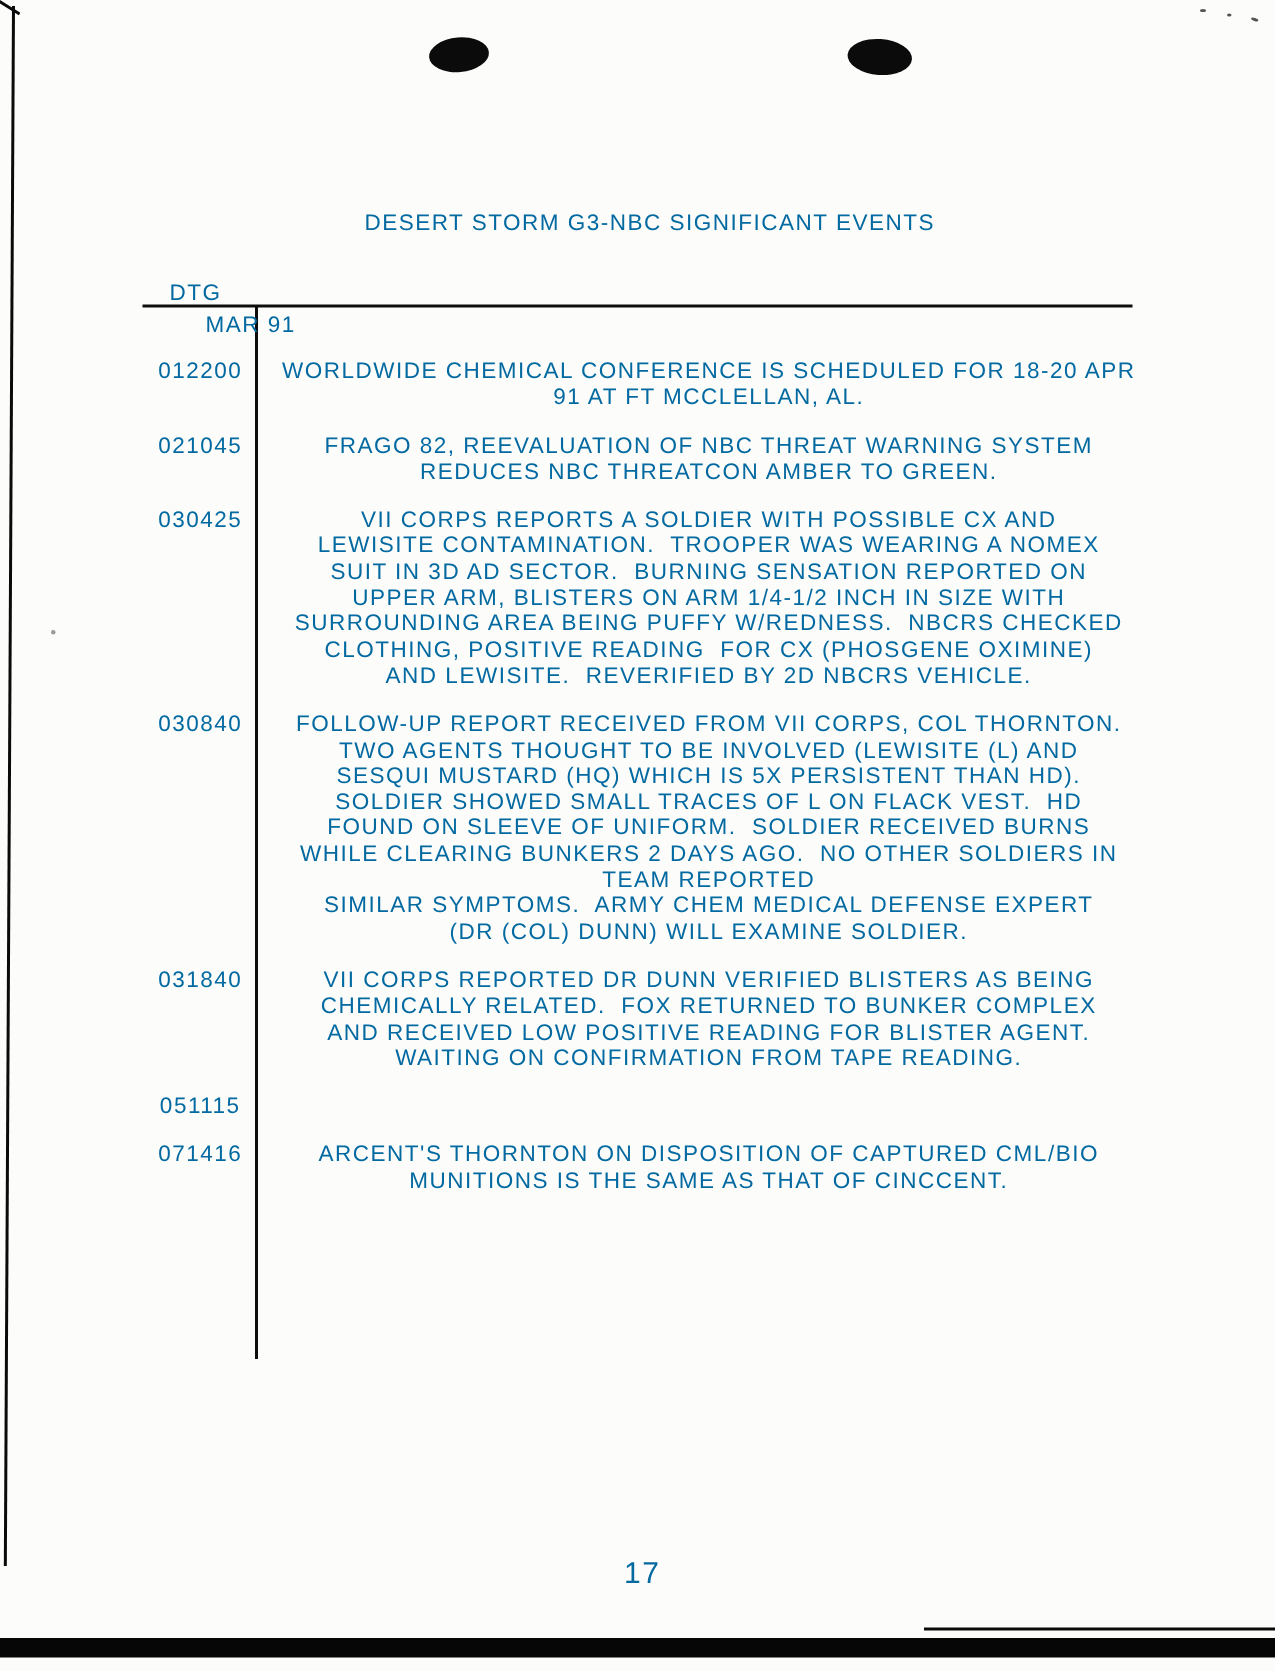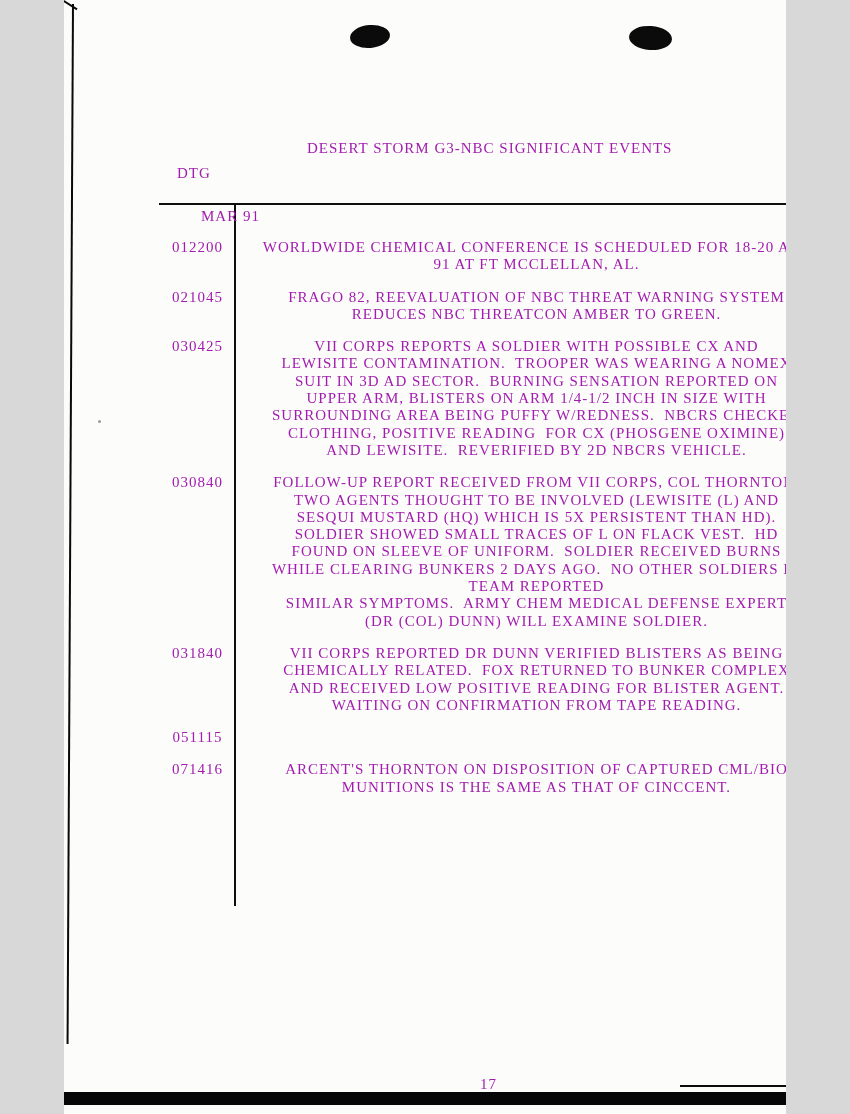--- a/index.html
+++ b/index.html
@@ -1,23 +1,23 @@
 <!DOCTYPE html>
 <html><head>
 <meta charset="utf-8">
 <style>
   html,body { margin:0; padding:0; background:#d8d8d8; }
   .page {
     position: relative;
-    width: 722px;
+    width: 850px;
     height: 1114px;
     margin: 0 auto;
     background: #fcfcfa;
-    font-family: Liberation Serif, serif;
-    color: #a21caf;
+    font-family: Liberation Sans, sans-serif;
+    color: #0369a1;
     overflow: hidden;
   }
 
   
   .edge-line {
     position:absolute; left:8px; top:4px; width:2px; height:1040px;
     background:#0a0a0a; transform: rotate(0.3deg); transform-origin: top left;
   }
   .corner-mark {
     position:absolute; left:0px; top:0px; width:16px; height:2px;
@@ -33,21 +33,21 @@
   .speck2 { left:818px; top:9px;  width:3px; height:2px; }
   .speck3 { left:834px; top:12px; width:5px; height:2px; transform:rotate(20deg); }
   .speck4 { left:34px;  top:420px; width:3px; height:3px; background:#9a9a9a; }
 
   
   .title {
     position:absolute; left:243px; top:140px;
     font-size:15px; letter-spacing:1px; white-space:nowrap;
   }
   .dtg-header {
-    position:absolute; left:113px; top:165px;
+    position:absolute; left:113px; top:187px;
     font-size:15px; letter-spacing:1px;
   }
   .header-rule {
     position:absolute; left:95px; top:203px; width:660px; height:2px; background:#0e0e0e;
   }
   .vert-rule {
     position:absolute; left:170px; top:204px; width:2px; height:702px; background:#0e0e0e;
   }
   .month-label {
     position:absolute; left:97px; top:208px;
@@ -55,22 +55,22 @@
   }
   .entries {
     position:absolute; left:97px; top:239px; width:675px;
     font-size:15px; letter-spacing:1px; line-height:17.3px;
   }
   .entry { display:flex; margin-bottom:15px;text-align:center; }
   .entry .dtg  { width:73px; flex:0 0 73px; }
   .entry .txt  { padding-left:3px; width:600px; white-space:pre-wrap; }
 
   .page-num {
-    position:absolute; left:416px; top:1076px;
-    font-size:15px; letter-spacing:1px;
+    position:absolute; left:416px; top:1038px;
+    font-size:20px; letter-spacing:1px;
   }
 
   
   .bottom-thin {
     position:absolute; left:616px; top:1085px; width:234px; height:2px; background:#0a0a0a;
   }
   .bottom-bar {
     position:absolute; left:0px; top:1092px; width:850px; height:13px; background:#060606;
   }
 </style>

